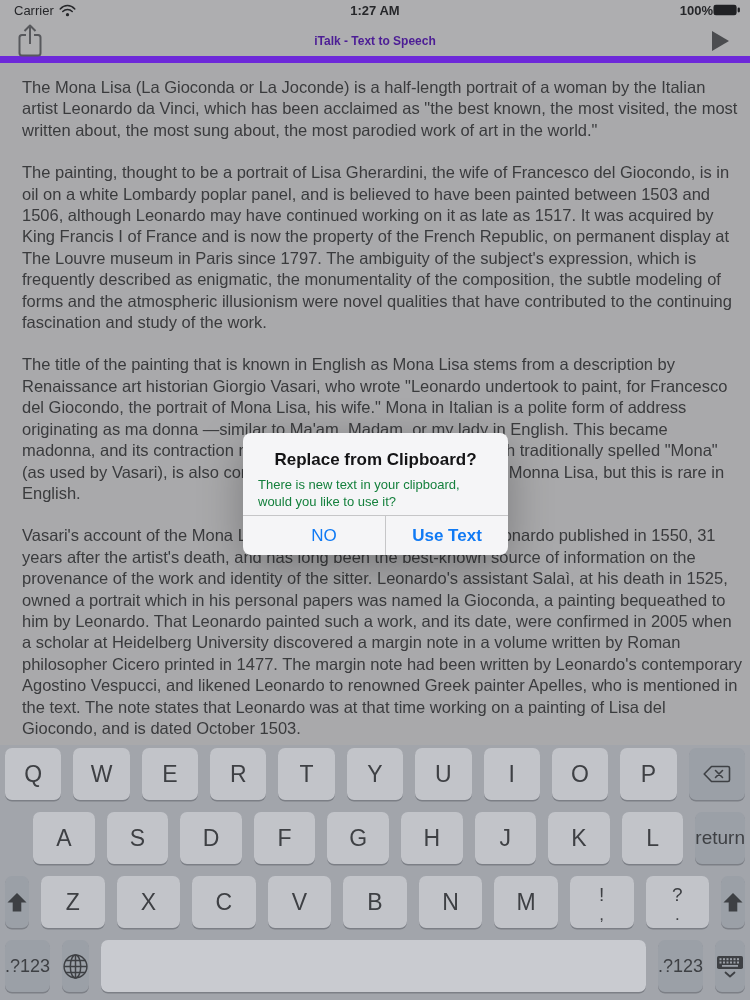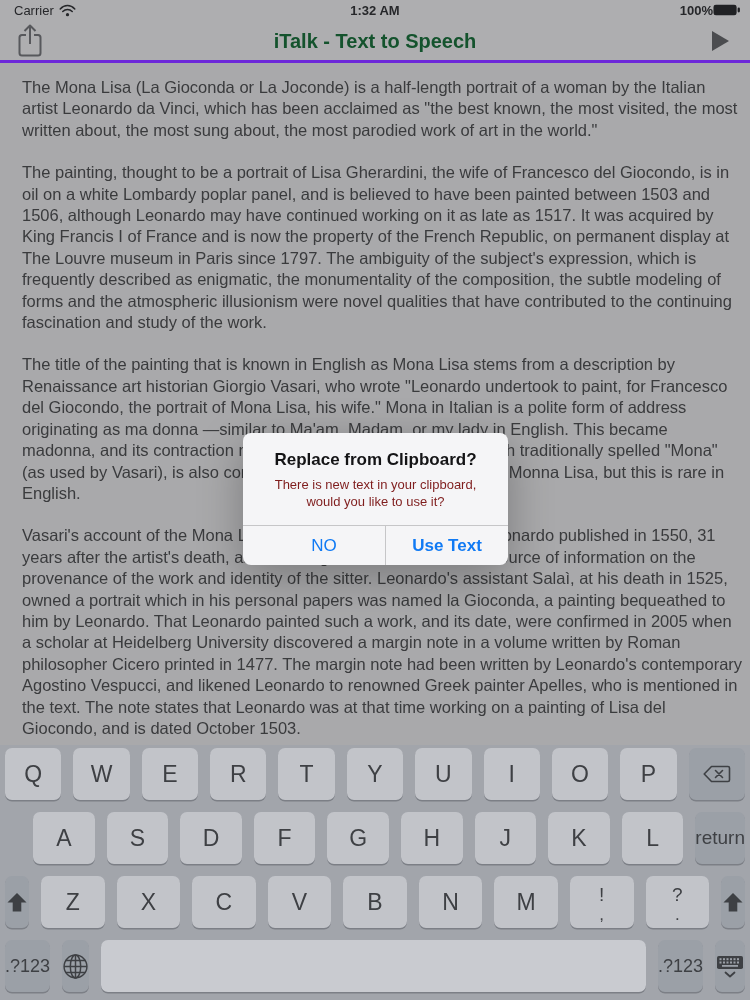--- a/index.html
+++ b/index.html
@@ -4,47 +4,47 @@
 <style>
   * { margin:0; padding:0; box-sizing:border-box; }
   html,body { width:750px; height:1000px; }
   body {
     position:relative; overflow:hidden;
     font-family:"Liberation Sans","DejaVu Sans",sans-serif;
     background:#a9a9ab; color:#3a3b3d;
   }
   
   .chrome { position:absolute; top:0; left:0; width:750px; height:63px;
-            background:#aeaeb0; border-bottom:3px solid #6d28d9; z-index:2; }
+            background:#aeaeb0; border-bottom:7px solid #6d28d9; z-index:2; }
   .status-bar { position:absolute; top:0; left:0; right:0; height:20px;
                 display:flex; align-items:center; font-size:13px; color:#26272a; }
   .sb-left { position:absolute; left:14px; top:0; height:20px; display:flex; align-items:center; gap:5px; }
   .sb-center { position:absolute; left:0; right:0; top:0; height:20px;
                display:flex; align-items:center; justify-content:center; font-weight:bold; }
   .sb-right { position:absolute; right:10px; top:0; height:20px; display:flex; align-items:center; font-weight:bold;text-align:center; }
   .nav-bar { position:absolute; top:20px; left:0; right:0; height:42px; }
   .share-btn { position:absolute; left:15px; top:3px; width:30px; height:36px; cursor:pointer; }
   .nav-title { position:absolute; left:0; right:0; top:0; height:42px;
                display:flex; align-items:center; justify-content:center;
-               font-size:20px; font-weight:bold; color:#14532d; }
+               font-size:12px; font-weight:bold; color:#4c1d95; }
   .play-btn { position:absolute; right:20px; top:11px; width:18px; height:20px; cursor:pointer; }
   .play-tri { width:0; height:0; border-left:17px solid #4b4c4f;
               border-top:10px solid transparent; border-bottom:10px solid transparent; }
   
   .text-view { position:absolute; top:64px; left:0; width:750px; height:681px;
                padding:13px 6px 0 6px; background:#a9a9ab; overflow:hidden; z-index:1; }
   .text-view p { font-size:16.5px; line-height:21.4px; color:#3a3b3d; margin:0 0 21px 16px; }
   
   .alert { position:absolute; left:243px; top:433px; width:265px; z-index:20;
            background:#f5f5f7; border-radius:8px; overflow:hidden;
            box-shadow:0 12px 45px rgba(0,0,0,0.28); }
   .alert-title { margin:17px 12px 0 12px; text-align:center;
                  font-size:17px; font-weight:bold; color:#141416; }
-  .alert-msg { margin:6px 15px 15px 15px; text-align:center;
-               font-size:13px; line-height:17px; color:#7f1d1d; }
+  .alert-msg { margin:6px 15px 5px 15px; 
+               font-size:13px; line-height:17px; color:#15803d; }
   .alert-buttons { display:flex; border-top:1px solid #c6c6c8; height:40px;padding-left:20px; }
   .alert-btn { flex:1; display:flex; align-items:center; justify-content:center;
                font-size:17px; color:#107af4; cursor:pointer; background:transparent; border:none;
                font-family:"Liberation Sans","DejaVu Sans",sans-serif; }
   .alert-btn.default { font-weight:bold; border-left:1px solid #c6c6c8; }
   
   .keyboard { position:absolute; left:0; bottom:0; width:750px; height:255px;
               background:#a2a5ab; padding:3px 5px 0 5px; z-index:2; }
   .kb-row { display:flex; gap:12px; height:52px; margin-bottom:12px; }
   .kb-row.row2 { padding-left:28px; }
@@ -72,21 +72,21 @@
 <div class="chrome">
   <div class="status-bar">
     <div class="sb-left">
       <span>Carrier</span>
       <svg class="icon" width="17" height="13" viewBox="0 0 18 13">
         <path d="M1.3 4.8 C3.6 2.3 6.2 1.2 9 1.2 C11.8 1.2 14.4 2.3 16.7 4.8" fill="none" stroke="#26272a" stroke-width="1.6" stroke-linecap="round"></path>
         <path d="M4 7.6 C5.5 6.1 7.2 5.4 9 5.4 C10.8 5.4 12.5 6.1 14 7.6" fill="none" stroke="#26272a" stroke-width="1.6" stroke-linecap="round"></path>
         <circle cx="9" cy="10.9" r="1.7" fill="#26272a"></circle>
       </svg>
     </div>
-    <div class="sb-center">1:32 AM</div>
+    <div class="sb-center">1:27 AM</div>
     <div class="sb-right">
       <span>100%</span>
       <svg class="icon" width="27" height="12" viewBox="0 0 28 12">
         <rect x="0.5" y="0.5" width="24" height="11" rx="2.5" fill="#202124"></rect>
         <rect x="25.5" y="3.5" width="2.4" height="5" rx="1.2" fill="#202124"></rect>
       </svg>
     </div>
   </div>
   <div class="nav-bar">
     <div class="share-btn">

